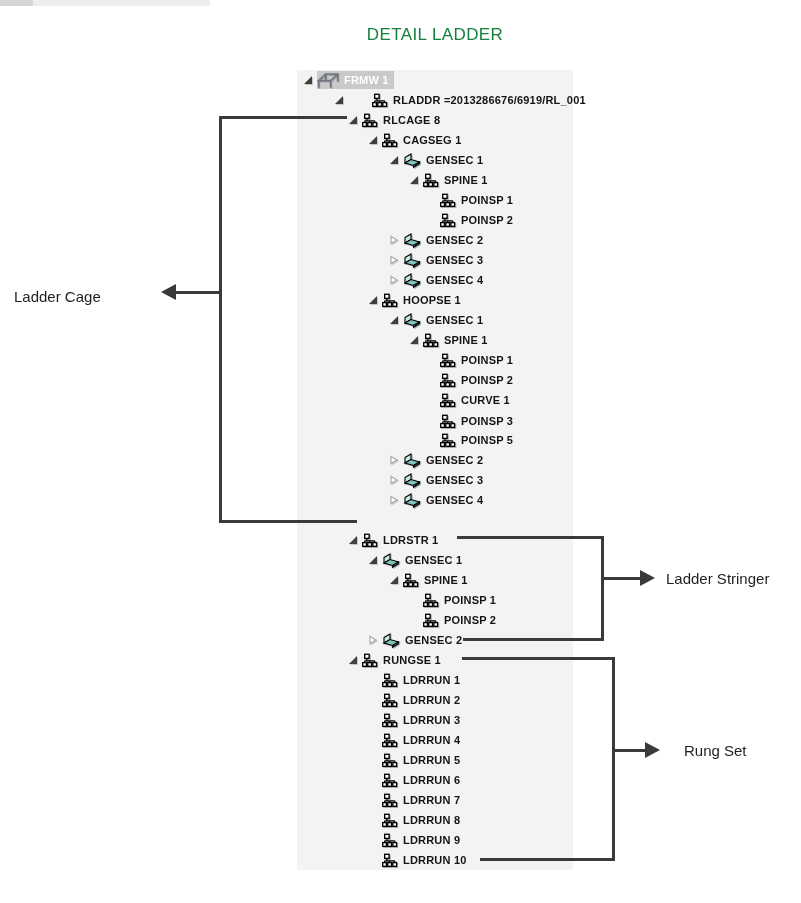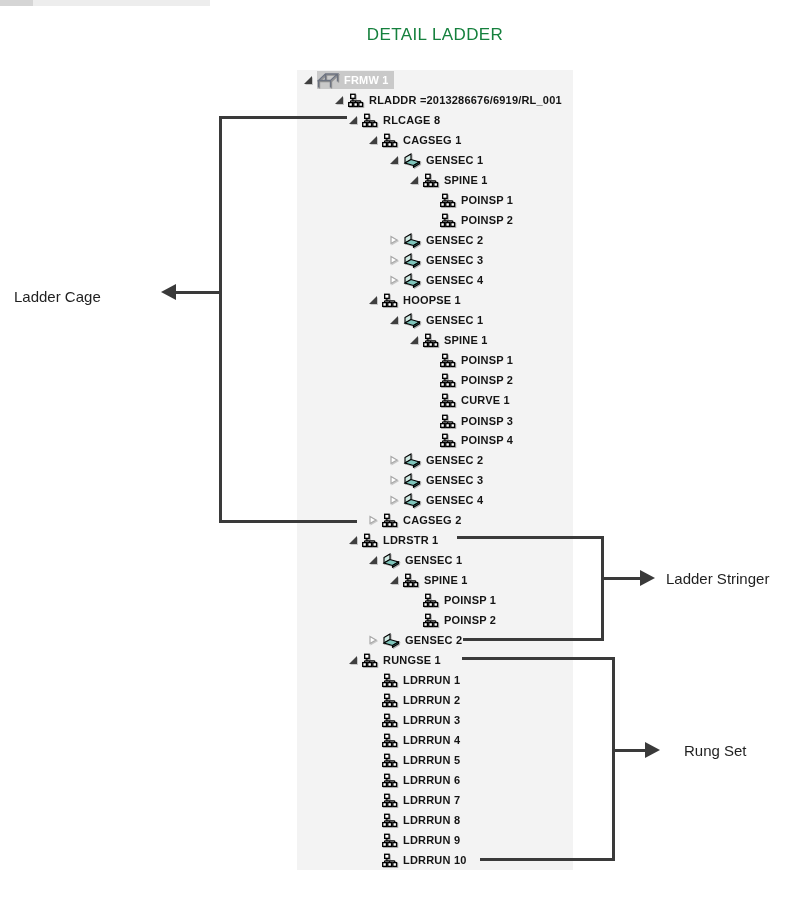--- a/index.html
+++ b/index.html
@@ -78,21 +78,21 @@
             <svg width="22" height="17" viewBox="0 0 22 17">
               <g stroke="#6d7380" stroke-width="1.4" fill="none">
                 <path d="M1.5,8.5 L8.5,2 L20.5,2 L13.5,8.5 Z"></path>
                 <path d="M1.5,8.5 V15.5 M13.5,8.5 V15.5 M20.5,2 V9.5 M8.5,2 V8"></path>
               </g>
             </svg>
           </span>
           <span class="nlabel">FRMW 1</span>
         </span>
       </div>
-      <div class="node" style="top: 20px; padding-left: 37px;">
+      <div class="node" style="top: 20px; padding-left: 37px; gap: 24px;">
         <span class="toggle">
           <svg width="10" height="10" viewBox="0 0 10 10">
             <polygon points="9,1 9,9 1,9" fill="#3f3f3f"></polygon>
           </svg>
         </span>
         <span class="hl">
           <span class="nicon">
             <svg width="16" height="15" viewBox="0 0 18 16">
               <path d="M5.5,5.4 V8.4 M2.9,8.4 H14.3 M2.9,8.4 V10.4 M8.6,8.4 V10.4 M14.3,8.4 V10.4" stroke="#000" stroke-width="1.3" fill="none"></path>
               <g stroke="#000" stroke-width="1.5" fill="#fff">
@@ -405,21 +405,21 @@
             <svg width="16" height="15" viewBox="0 0 18 16">
               <path d="M5.5,5.4 V8.4 M2.9,8.4 H14.3 M2.9,8.4 V10.4 M8.6,8.4 V10.4 M14.3,8.4 V10.4" stroke="#000" stroke-width="1.3" fill="none"></path>
               <g stroke="#000" stroke-width="1.5" fill="#fff">
                 <rect x="3" y="1" width="5" height="4.6"></rect>
                 <rect x="0.8" y="10.4" width="4.2" height="4.2"></rect>
                 <rect x="6.5" y="10.4" width="4.2" height="4.2"></rect>
                 <rect x="12.2" y="10.4" width="4.2" height="4.2"></rect>
               </g>
             </svg>
           </span>
-          <span class="nlabel">POINSP 4</span>
+          <span class="nlabel">POINSP 5</span>
         </span>
       </div>
       <div class="node" style="top: 380px; padding-left: 92px;">
         <span class="toggle">
           <svg width="10" height="10" viewBox="0 0 10 10">
             <polygon points="2,1.5 8,5 2,8.5" fill="#fff" stroke="#a8a8a8" stroke-width="1.2"></polygon>
           </svg>
         </span>
         <span class="hl">
           <span class="nicon">
@@ -457,41 +457,20 @@
         </span>
         <span class="hl">
           <span class="nicon">
             <svg width="18" height="15" viewBox="0 0 18 15">
               <polygon points="2,4.5 8,1 8,6.5 2,10" fill="#cfe9e3" stroke="#000" stroke-width="1.1"></polygon>
               <polygon points="2,10 8,6.5 16.5,9 10.5,12.5" fill="#7fc4ba" stroke="#000" stroke-width="1.1"></polygon>
               <polygon points="16.5,9 16.5,10.8 10.5,14.3 10.5,12.5" fill="#44938a" stroke="#000" stroke-width="1.1"></polygon>
             </svg>
           </span>
           <span class="nlabel">GENSEC 4</span>
-        </span>
-      </div>
-      <div class="node" style="top: 440px; padding-left: 71px;">
-        <span class="toggle">
-          <svg width="10" height="10" viewBox="0 0 10 10">
-            <polygon points="2,1.5 8,5 2,8.5" fill="#fff" stroke="#a8a8a8" stroke-width="1.2"></polygon>
-          </svg>
-        </span>
-        <span class="hl">
-          <span class="nicon">
-            <svg width="16" height="15" viewBox="0 0 18 16">
-              <path d="M5.5,5.4 V8.4 M2.9,8.4 H14.3 M2.9,8.4 V10.4 M8.6,8.4 V10.4 M14.3,8.4 V10.4" stroke="#000" stroke-width="1.3" fill="none"></path>
-              <g stroke="#000" stroke-width="1.5" fill="#fff">
-                <rect x="3" y="1" width="5" height="4.6"></rect>
-                <rect x="0.8" y="10.4" width="4.2" height="4.2"></rect>
-                <rect x="6.5" y="10.4" width="4.2" height="4.2"></rect>
-                <rect x="12.2" y="10.4" width="4.2" height="4.2"></rect>
-              </g>
-            </svg>
-          </span>
-          <span class="nlabel">CAGSEG 2</span>
         </span>
       </div>
       <div class="node" style="top: 460px; padding-left: 51px;">
         <span class="toggle">
           <svg width="10" height="10" viewBox="0 0 10 10">
             <polygon points="9,1 9,9 1,9" fill="#3f3f3f"></polygon>
           </svg>
         </span>
         <span class="hl">
           <span class="nicon">

